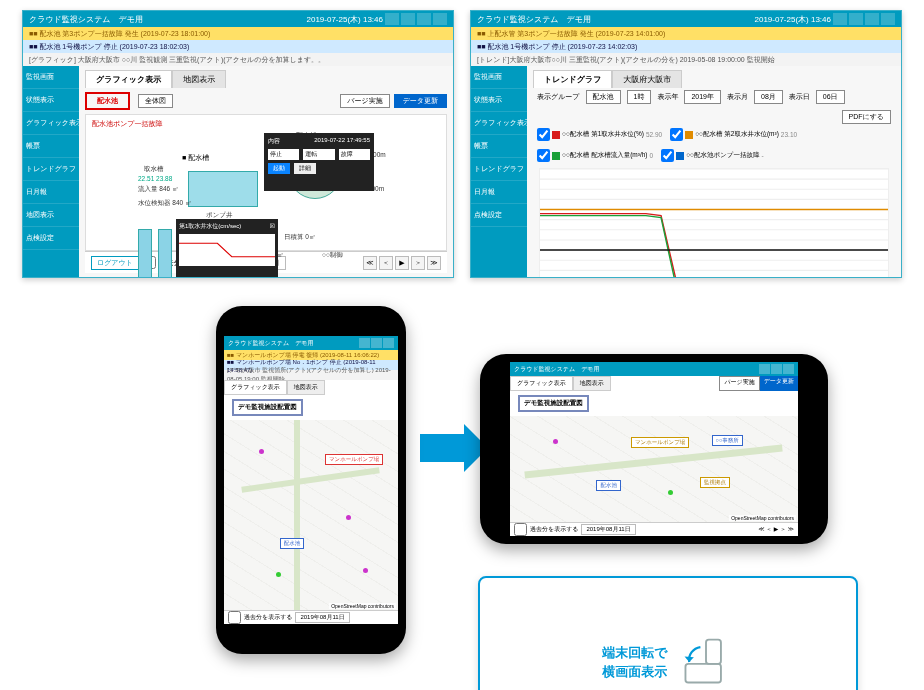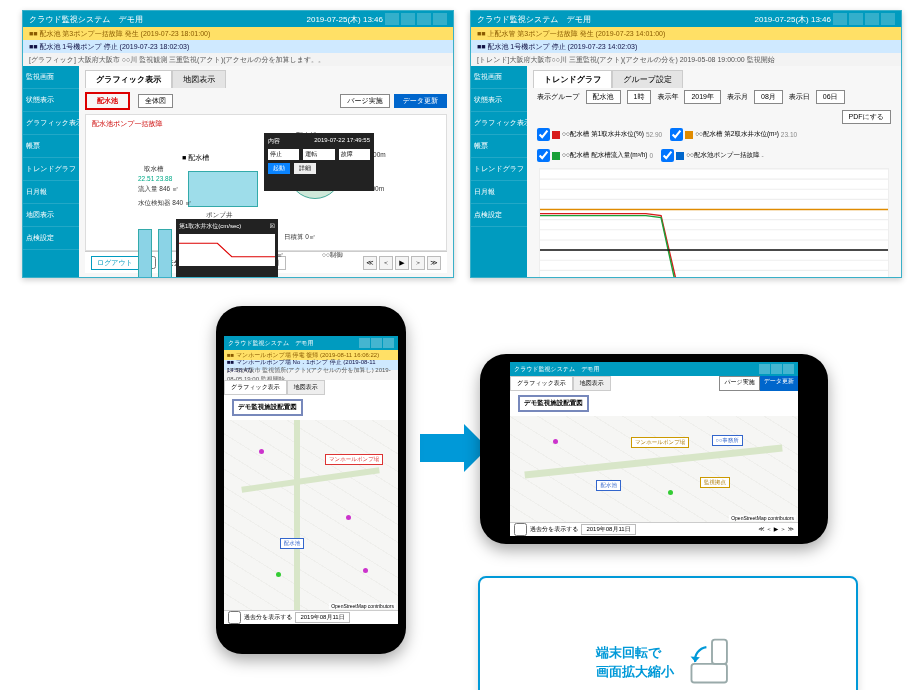--- a/index.html
+++ b/index.html
@@ -243,21 +243,21 @@
         <div class="item">状態表示</div>
         <div class="item">グラフィック表示</div>
         <div class="item">帳票</div>
         <div class="item">トレンドグラフ</div>
         <div class="item">日月報</div>
         <div class="item">点検設定</div>
       </div>
       <div class="main">
         <div class="tabs">
           <div class="tab active">トレンドグラフ</div>
-          <div class="tab">グループ設定</div>
+          <div class="tab">大阪府大阪市</div>
         </div>
         <div class="trend-toolbar">
           <span>表示グループ</span>
           <span class="btn-mini">配水池</span>
           <span class="btn-mini">1時</span>
           <span>表示年</span>
             <span class="btn-mini">2019年</span>
           <span>表示月</span>
             <span class="btn-mini">08月</span>
           <span>表示日</span>
@@ -403,21 +403,21 @@
           <span style="margin-left:auto">≪ ＜ ▶ ＞ ≫</span>
         </div>
       </div>
     </div>
   </div>
 
   <div class="card">
     <div class="col">
       <div class="txt">
         <div>端末回転で</div>
-        <div>画面拡大縮小</div>
+        <div>横画面表示</div>
       </div>
       <svg class="icon-rotate" viewBox="0 0 60 60">
         <rect x="30" y="6" width="16" height="26" rx="3" fill="none" stroke="#9aa" stroke-width="2"></rect>
         <rect x="8" y="32" width="38" height="20" rx="3" fill="none" stroke="#9aa" stroke-width="2"></rect>
         <path d="M24 14 A14 14 0 0 0 12 30" fill="none" stroke="#0099d8" stroke-width="2.4"></path>
         <polygon points="12,30 7,24 17,25" fill="#0099d8"></polygon>
       </svg>
     </div>
   </div>
 </div>

